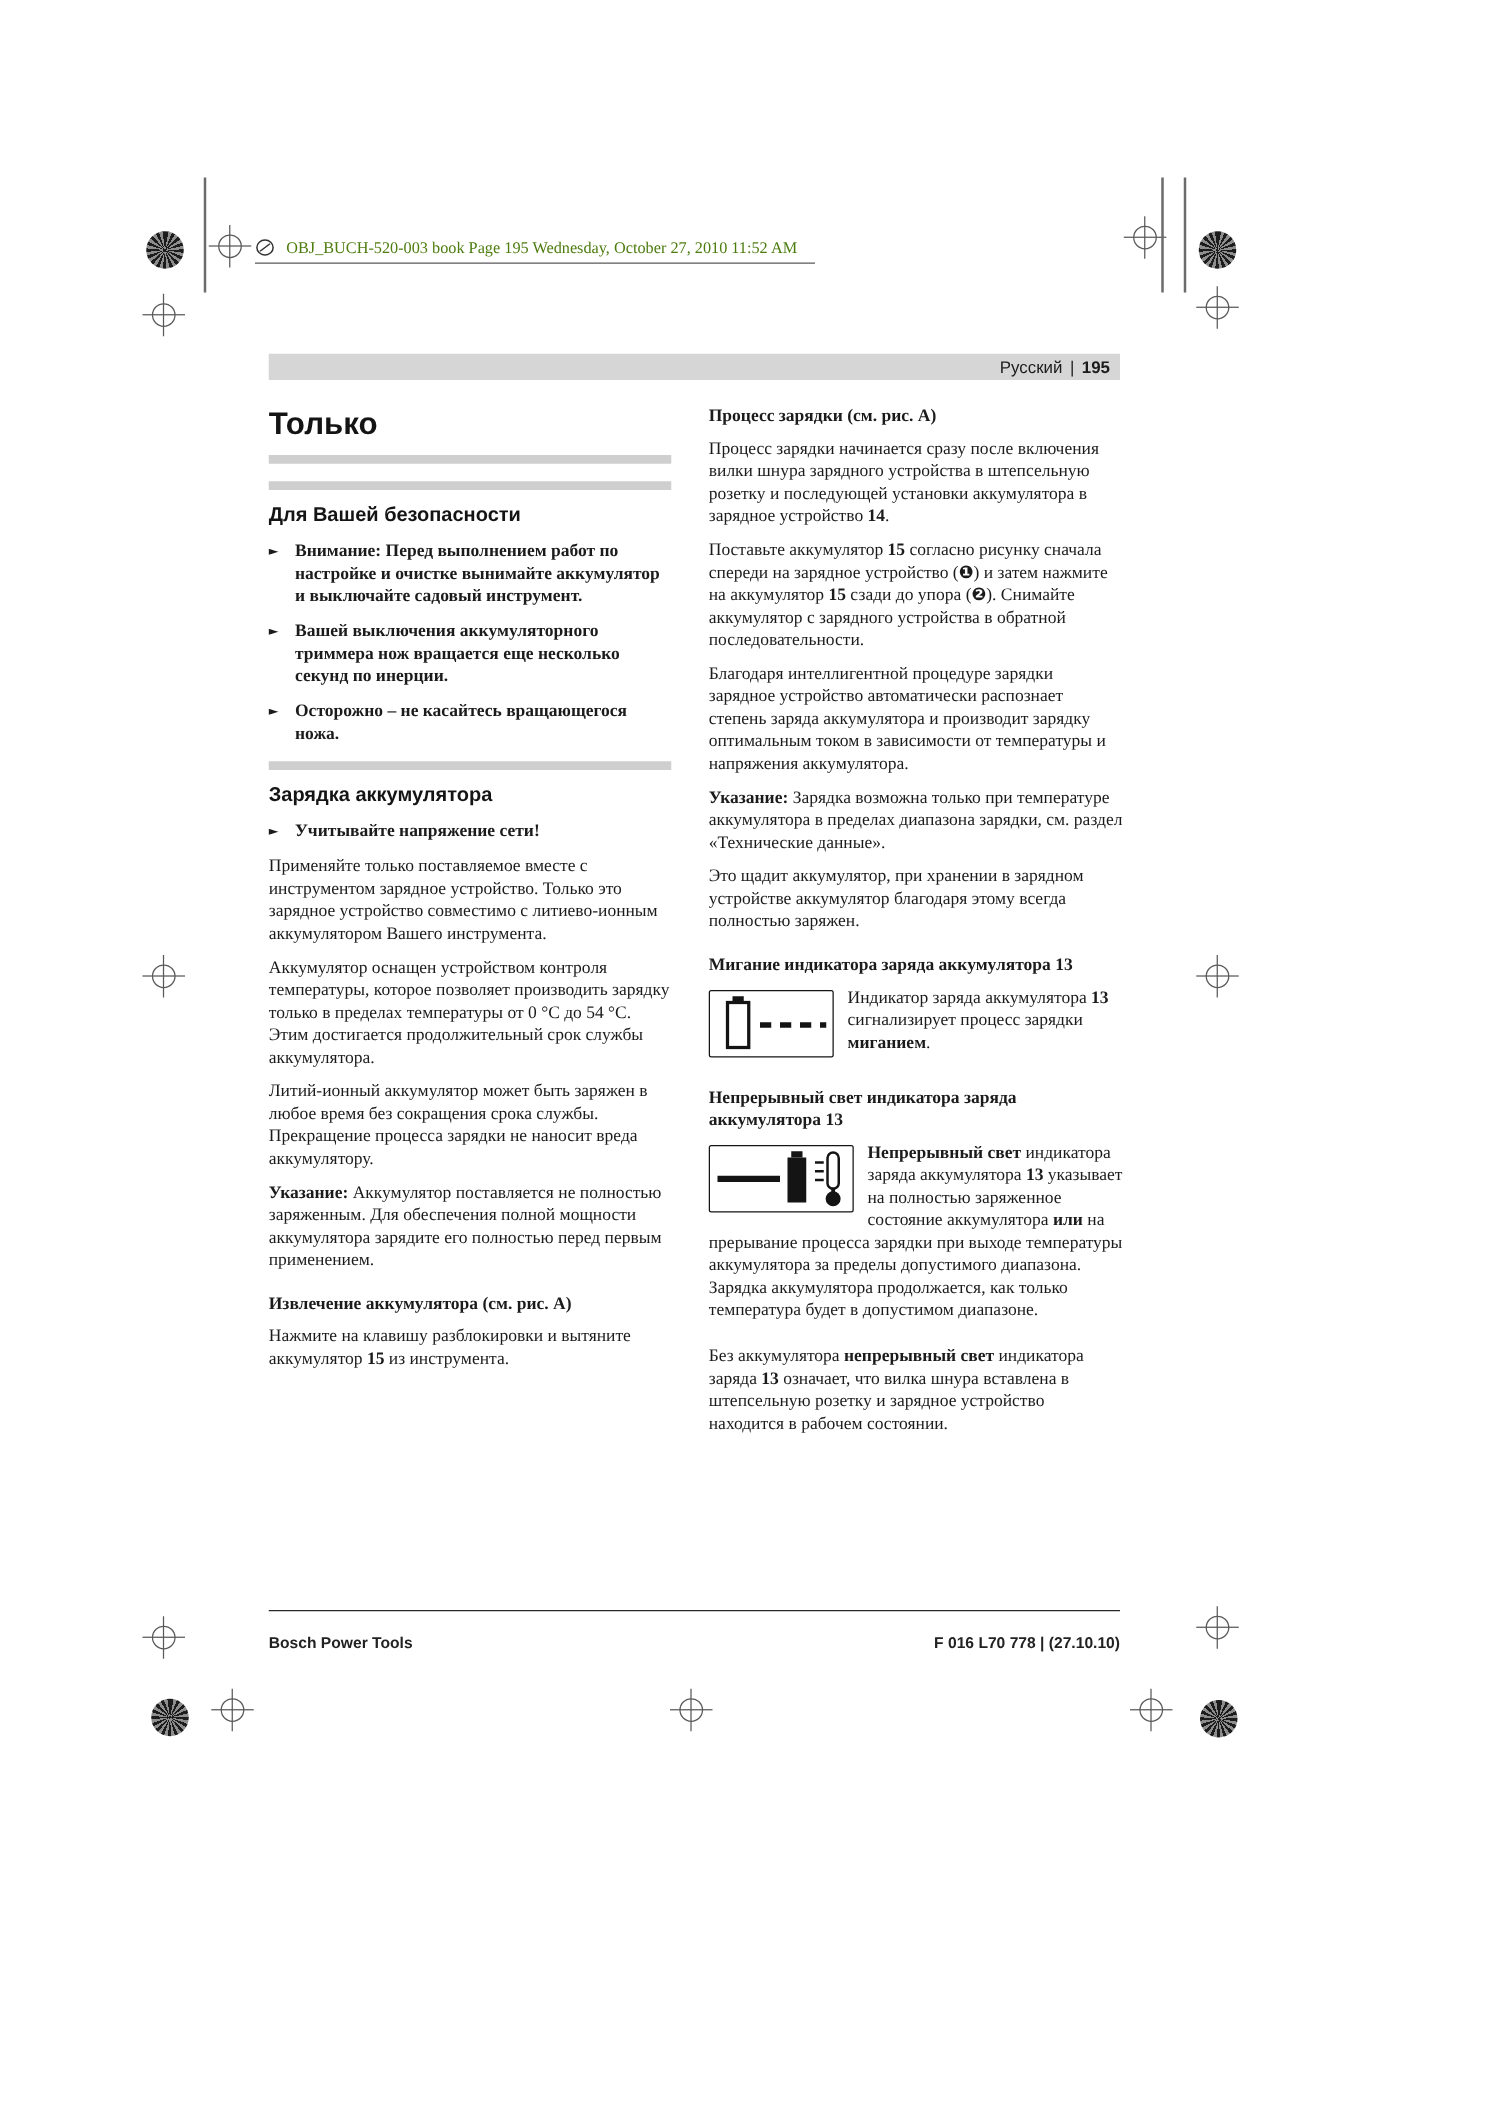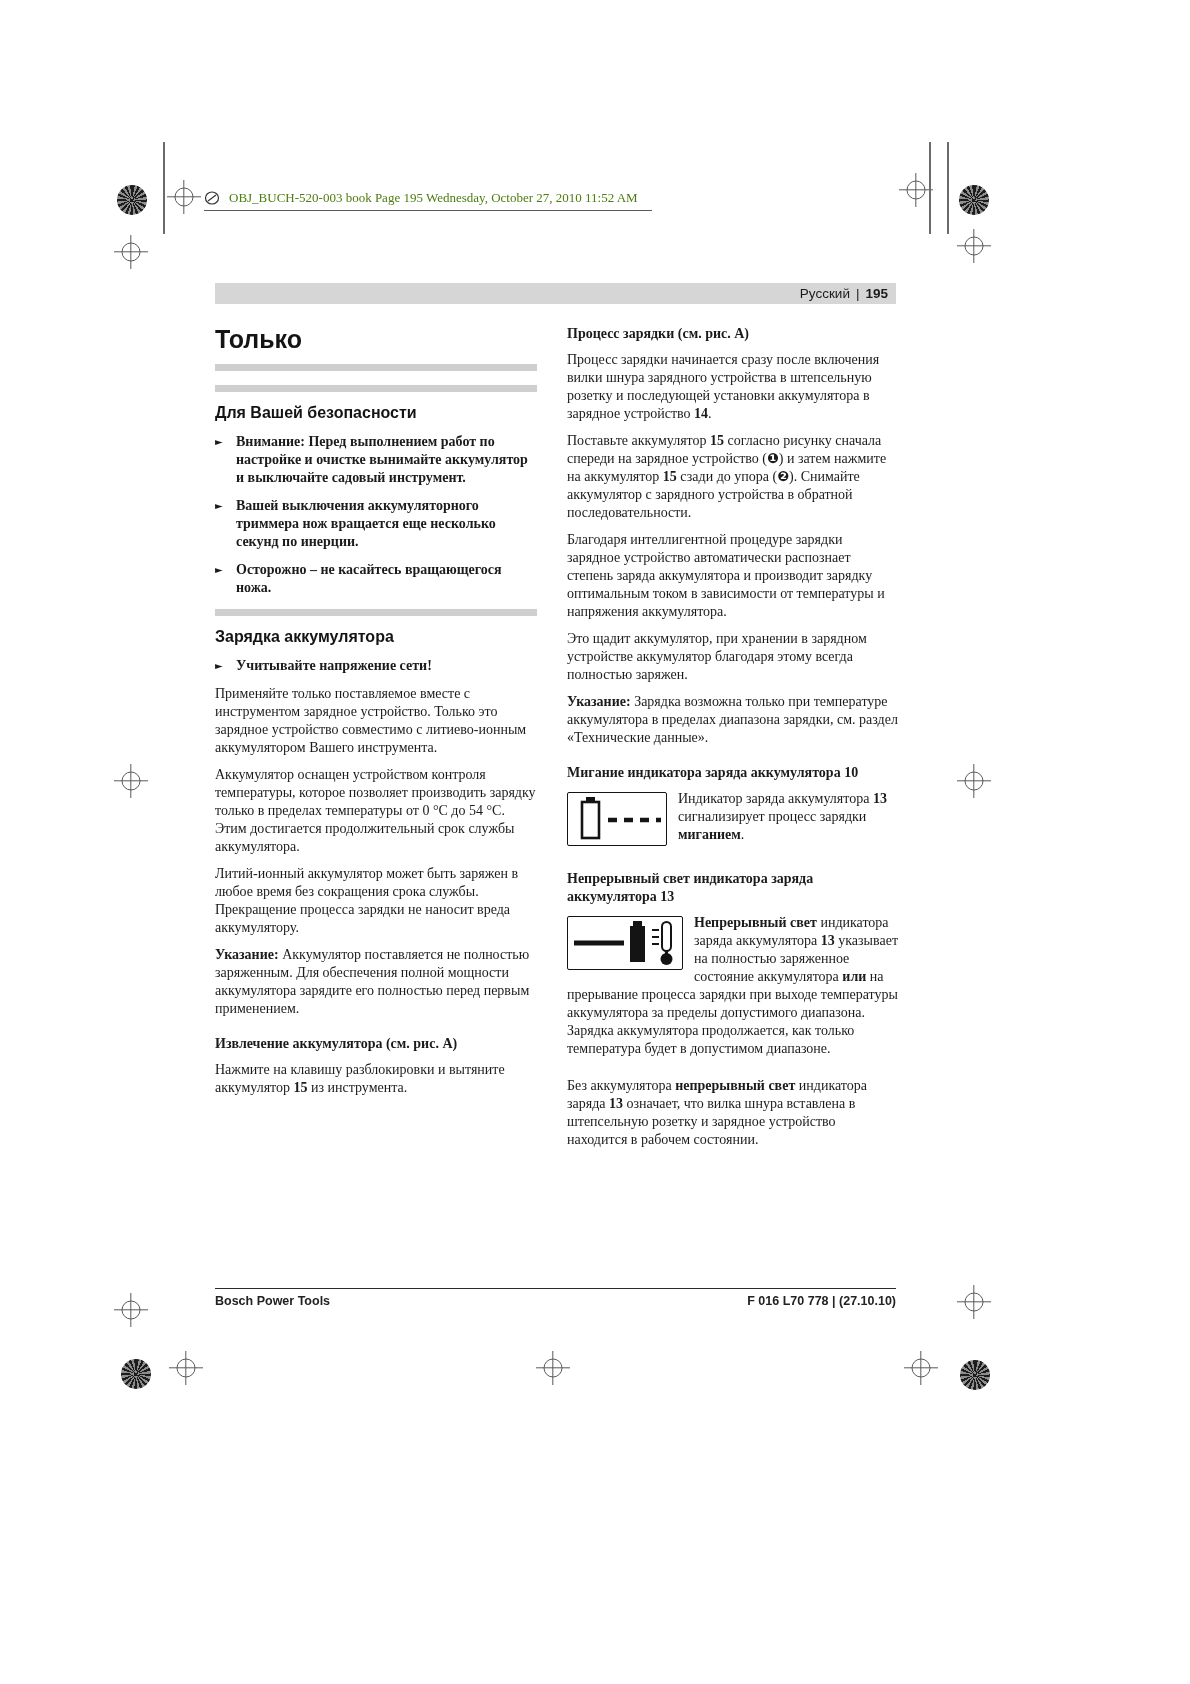--- a/index.html
+++ b/index.html
@@ -55,21 +55,21 @@
   .bullet-body{flex:1;}
 
   .figpara{margin:0 0 10px;}
   .figpara::after{content:"";display:block;clear:both;}
   .figbox{float:left;border:1.6px solid #141414;border-radius:2px;background:#fff;
           margin:2px 11px 4px 0;display:block;}
   .figbox svg{display:block;}
 
   
   .footer{position:absolute;left:215px;top:1288px;width:681px;border-top:1.6px solid #2a2a2a;
-          padding-top:5px;display:flex;justify-content:space-between;
+          padding-top:18px;display:flex;justify-content:space-between;
           font-family:"Liberation Sans",sans-serif;font-size:12.5px;font-weight:bold;color:#222;}
 </style>
 </head>
 <body>
 
 <div class="page">
 
   <div class="sunburst" style="left:117px;top:185px;"></div>
   <div class="sunburst" style="left:959px;top:185px;"></div>
   <div class="sunburst" style="left:121px;top:1359px;"></div>
@@ -162,24 +162,24 @@
 
     <h3>Извлечение аккумулятора (см. рис. А)</h3>
     <p class="para"><span>Нажмите на клавишу разблокировки и вытяните аккумулятор </span><span class="bold">15</span><span> из инструмента.</span></p>
   </div>
 
   <div class="col col-right">
     <h3 class="first">Процесс зарядки (см. рис. А)</h3>
     <p class="para"><span>Процесс зарядки начинается сразу после включения вилки шнура зарядного устройства в штепсельную розетку и последующей установки аккумулятора в зарядное устройство </span><span class="bold">14</span><span>.</span></p>
     <p class="para"><span>Поставьте аккумулятор </span><span class="bold">15</span><span> согласно рисунку сначала спереди на зарядное устройство (</span><span class="bold">❶</span><span>) и затем нажмите на аккумулятор </span><span class="bold">15</span><span> сзади до упора (</span><span class="bold">❷</span><span>). Снимайте аккумулятор с зарядного устройства в обратной последовательности.</span></p>
     <p class="para"><span>Благодаря интеллигентной процедуре зарядки зарядное устройство автоматически распознает степень заряда аккумулятора и производит зарядку оптимальным током в зависимости от температуры и напряжения аккумулятора.</span></p>
+    <p class="para"><span class="bold">Указание: </span><span>Зарядка возможна только при температуре аккумулятора в пределах диапазона зарядки, см. раздел «Технические данные».</span></p>
     <p class="para"><span>Это щадит аккумулятор, при хранении в зарядном устройстве аккумулятор благодаря этому всегда полностью заряжен.</span></p>
-    <p class="para"><span class="bold">Указание: </span><span>Зарядка возможна только при температуре аккумулятора в пределах диапазона зарядки, см. раздел «Технические данные».</span></p>
-
-    <h3>Мигание индикатора заряда аккумулятора 10</h3>
+
+    <h3>Мигание индикатора заряда аккумулятора 13</h3>
     <div class="figpara">
       <span class="figbox">
         <svg width="98" height="52" viewBox="0 0 98 52">
           <rect x="14" y="9" width="17" height="36" fill="none" stroke="#141414" stroke-width="2.6"></rect>
           <rect x="18" y="4" width="9" height="5" fill="#141414"></rect>
           <line x1="40" y1="27" x2="93" y2="27" stroke="#141414" stroke-width="4.5" stroke-dasharray="9 7"></line>
         </svg>
       </span>
       <p class="para"><span>Индикатор заряда аккумулятора </span><span class="bold">13</span><span> сигнализирует процесс зарядки </span><span class="bold">миганием</span><span>.</span></p>
     </div>

